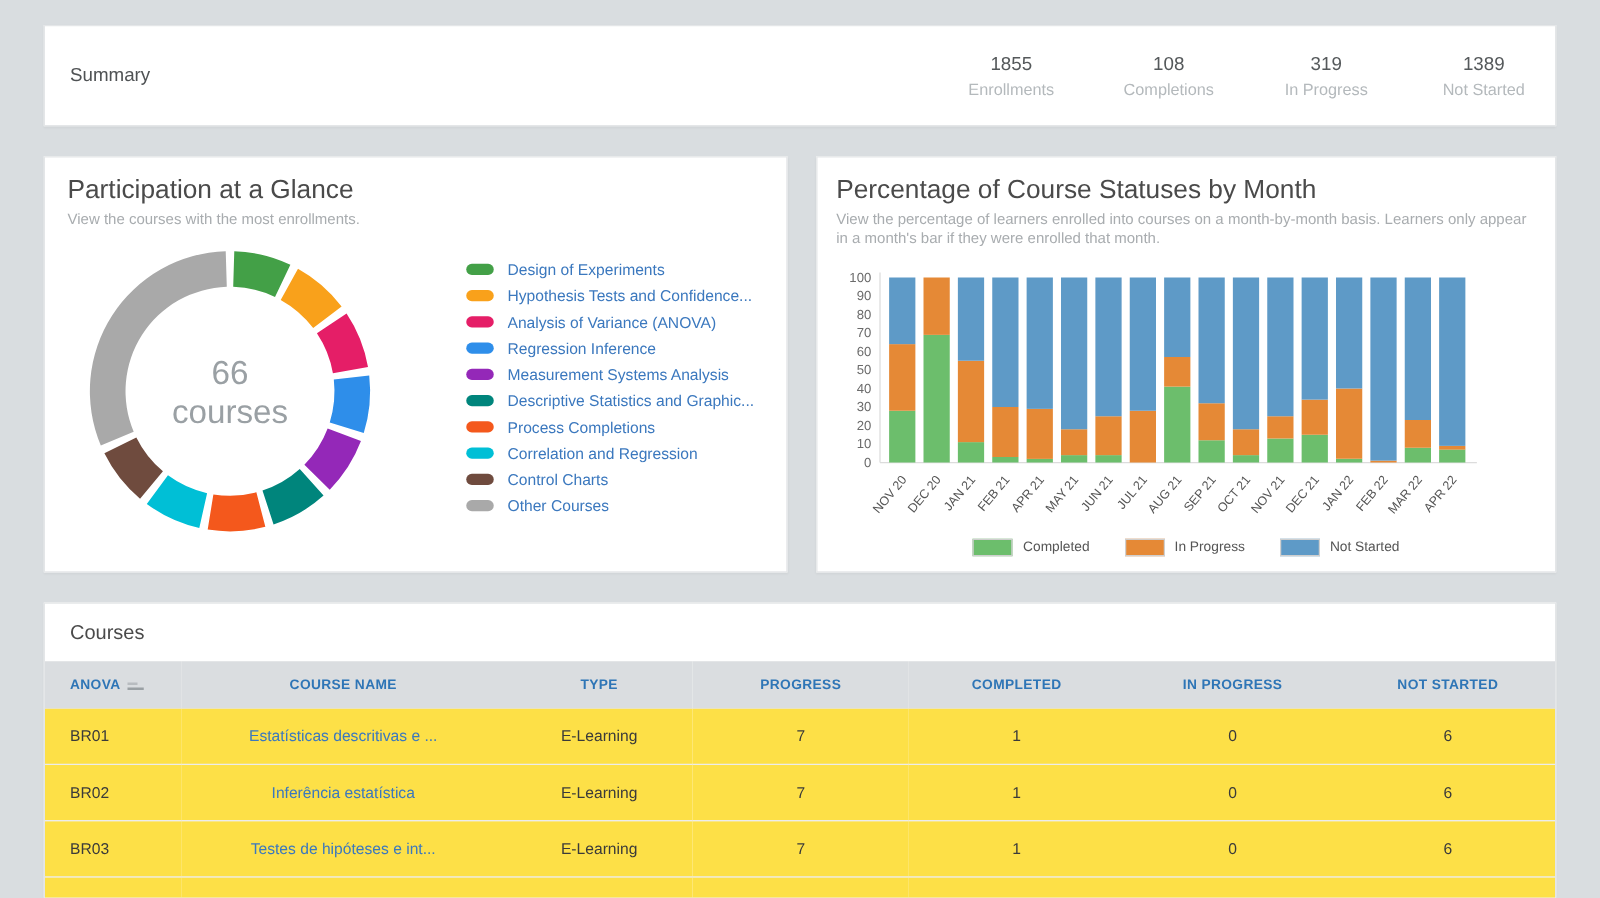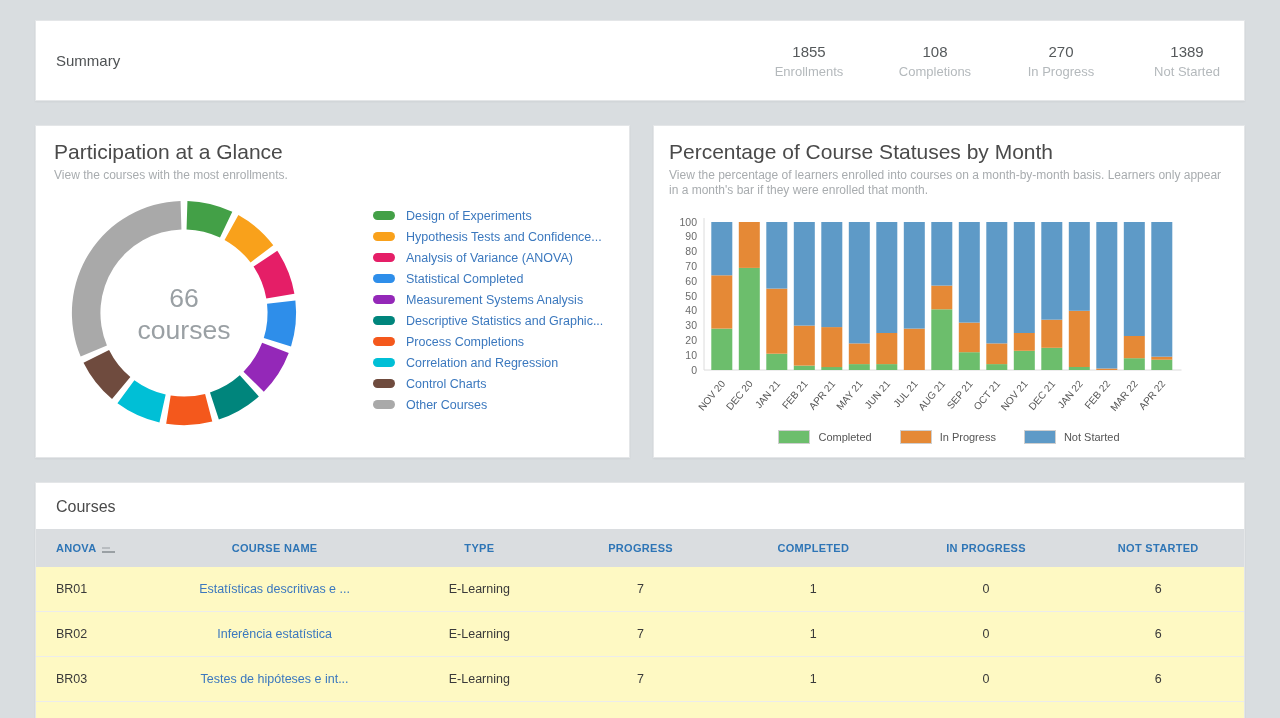--- a/index.html
+++ b/index.html
@@ -118,21 +118,21 @@
     text-align: center;
     cursor: pointer;
   }
   table.courses th.col-code { text-align: left; padding-left: 20px; }
   table.courses td {
     height: 42px;
     font-size: 12.5px;
     color: #3a3a3a;
     text-align: center;
     border-bottom: 1px solid #ececec;
-    background: #fef9c3;
+    background: #fde047;
   }
   table.courses td.cell-code { text-align: left; padding-left: 20px; }
   table.courses td.cell-name a {
     color: #3b78be;
     text-decoration: none;
     cursor: pointer;
   }
   .sort-icon {
     display: inline-block;
     vertical-align: -1px;
@@ -155,21 +155,21 @@
   <div class="summary-stats">
       <div class="stat">
         <div class="stat-value">1855</div>
         <div class="stat-label">Enrollments</div>
       </div>
       <div class="stat">
         <div class="stat-value">108</div>
         <div class="stat-label">Completions</div>
       </div>
       <div class="stat">
-        <div class="stat-value">270</div>
+        <div class="stat-value">319</div>
         <div class="stat-label">In Progress</div>
       </div>
       <div class="stat">
         <div class="stat-value">1389</div>
         <div class="stat-label">Not Started</div>
       </div>
     </div>
 </div>
 
 <div class="cards-row">
@@ -201,21 +201,21 @@
           <div class="donut-legend-item">
             <span class="donut-swatch" style="background: rgb(249, 161, 27);"></span>
             <span class="donut-legend-label">Hypothesis Tests and Confidence...</span>
           </div>
           <div class="donut-legend-item">
             <span class="donut-swatch" style="background: rgb(229, 30, 103);"></span>
             <span class="donut-legend-label">Analysis of Variance (ANOVA)</span>
           </div>
           <div class="donut-legend-item">
             <span class="donut-swatch" style="background: rgb(46, 142, 234);"></span>
-            <span class="donut-legend-label">Statistical Completed</span>
+            <span class="donut-legend-label">Regression Inference</span>
           </div>
           <div class="donut-legend-item">
             <span class="donut-swatch" style="background: rgb(148, 40, 184);"></span>
             <span class="donut-legend-label">Measurement Systems Analysis</span>
           </div>
           <div class="donut-legend-item">
             <span class="donut-swatch" style="background: rgb(0, 133, 124);"></span>
             <span class="donut-legend-label">Descriptive Statistics and Graphic...</span>
           </div>
           <div class="donut-legend-item">

